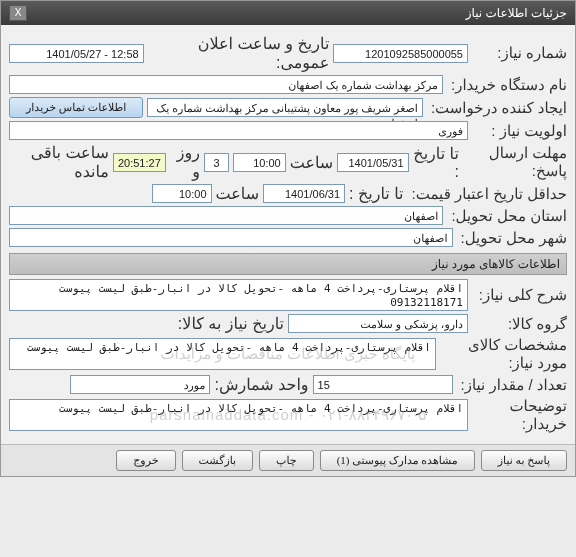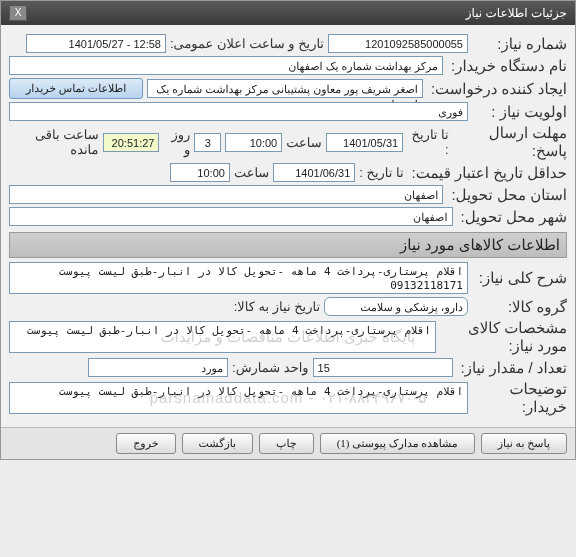--- a/index.html
+++ b/index.html
@@ -54,42 +54,42 @@
   padding: 2px 4px;
   font-size: 11px;
   color: #222;
   height: 19px;
   line-height: 15px;
 }
 .wide { flex: 1; }
 .w60 { width: 60px; }
 .w90 { width: 82px; }
 .w140 { width: 140px; }
-.w180 { width: 144px; border-radius: 6px; }
+.w180 { width: 180px; }
 .btn {
   background: linear-gradient(to bottom, #fdfdfd, #dcdcdc);
   border: 1px solid #8a8a8a;
   border-radius: 3px;
   padding: 3px 16px;
   font-size: 11px;
   font-family: Tahoma;
   cursor: pointer;
   color: #222;
 }
 .btn.blue {
   background: linear-gradient(to bottom, #dceaf7, #b8d4ee);
   border-color: #6d99c4;
 }
-.small-label { font-size: 13px; color: #333; }
+.small-label { font-size: 16px; color: #333; }
 .section-header {
   background: linear-gradient(to bottom, #cfcfcf, #bdbdbd);
   border: 1px solid #9a9a9a;
   padding: 3px 6px;
   margin: 6px 0 4px 0;
-  font-size: 15px;
+  font-size: 12px;
   color: #222;
 }
 textarea.field {
   height: 32px;
   resize: none;
   width: 100%;
   line-height: 14px;
 }
 .bottom-bar {
   background: #e4e4e4;

